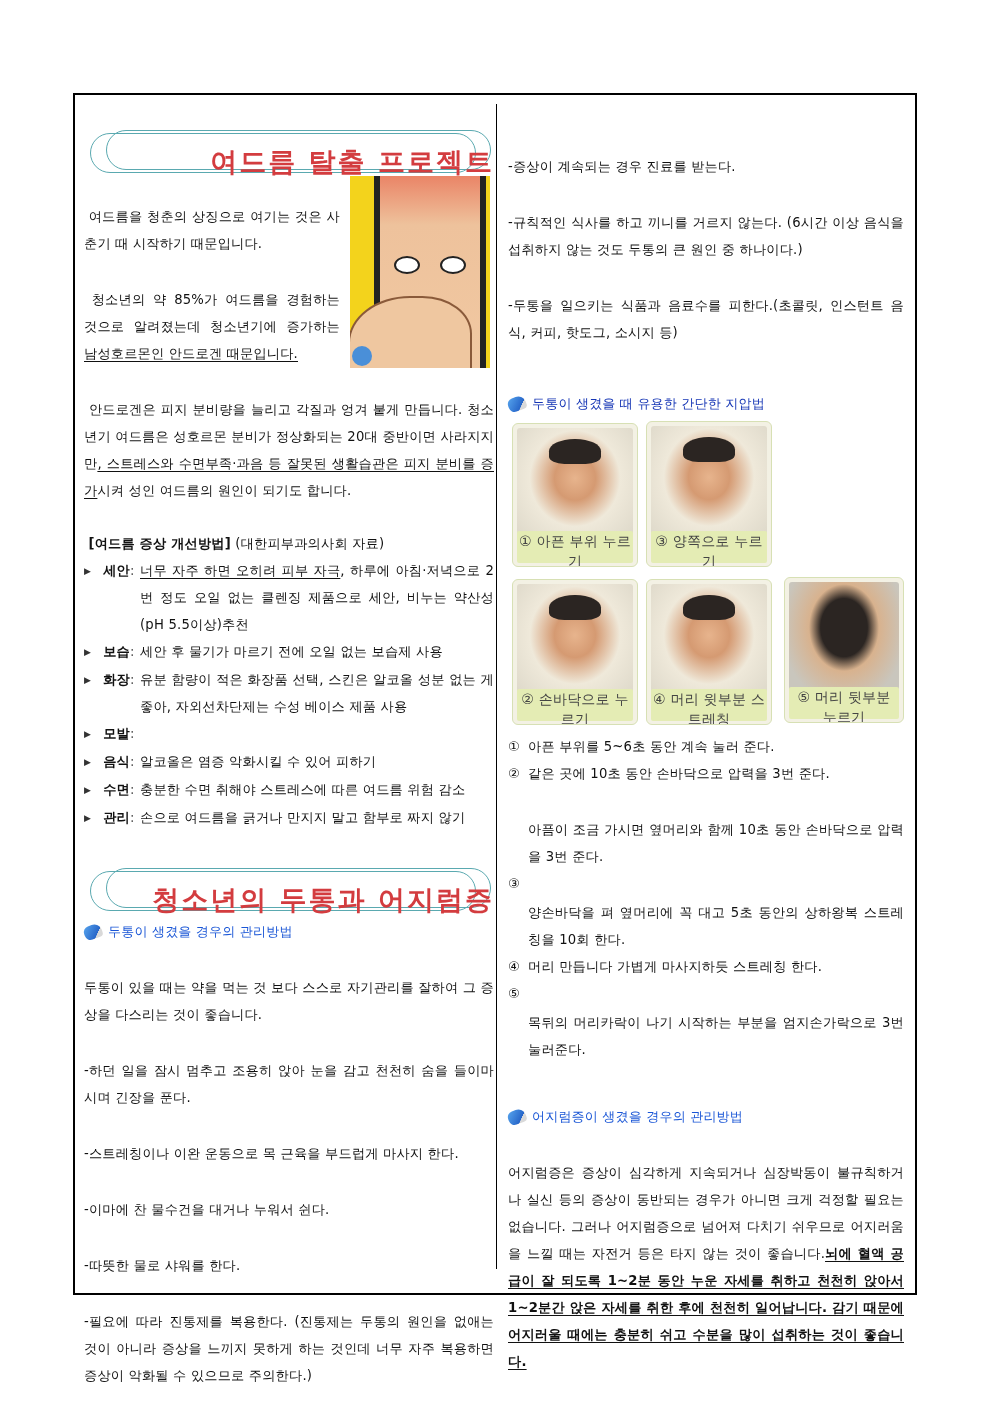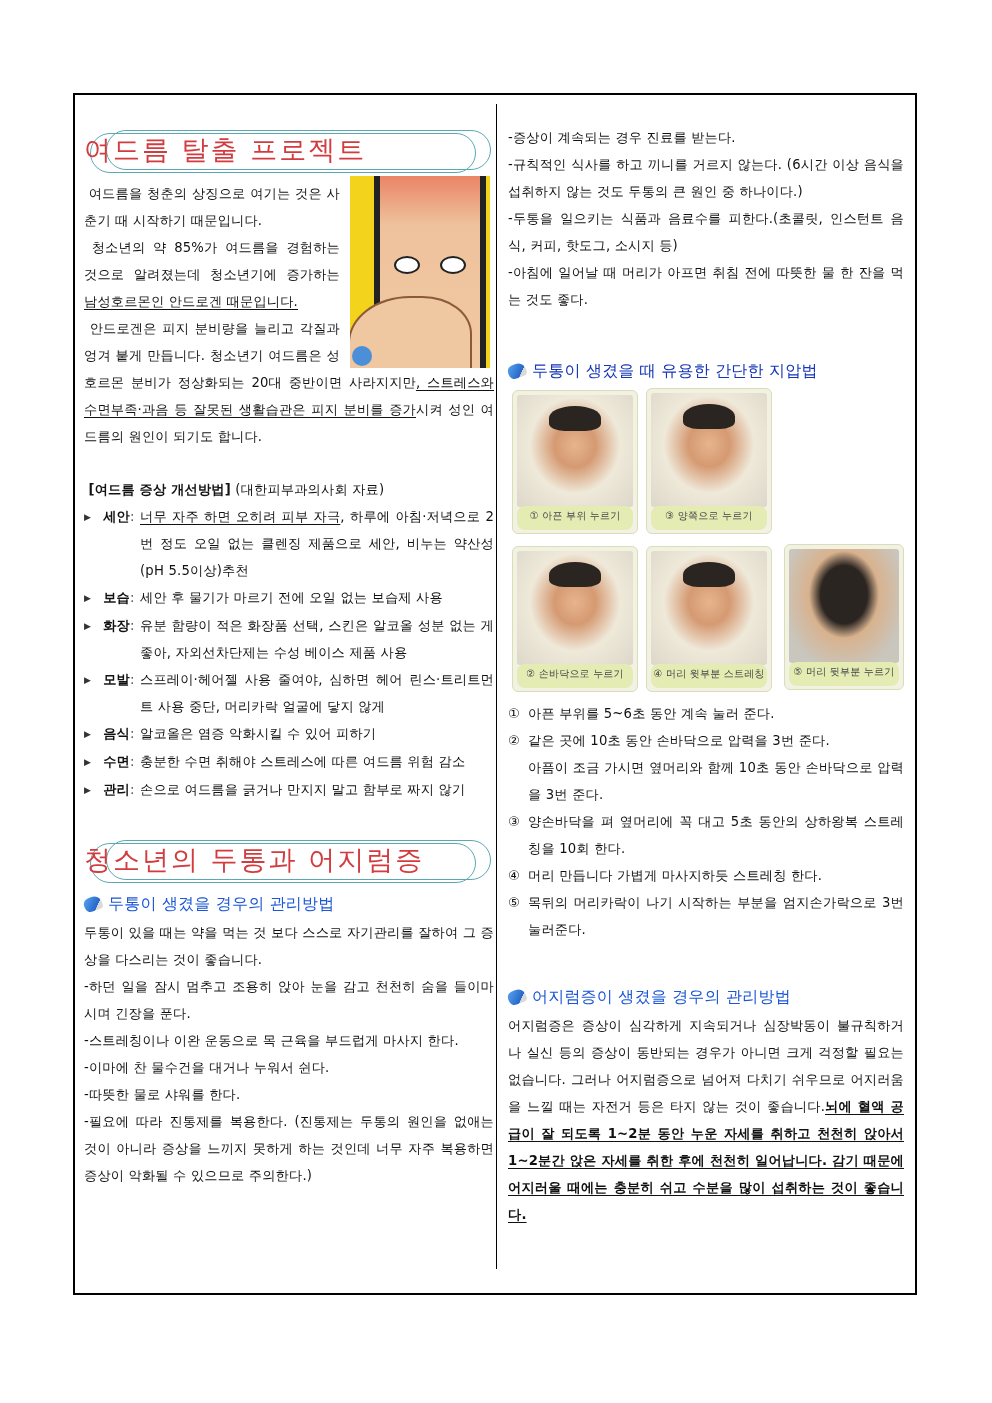--- a/index.html
+++ b/index.html
@@ -3,49 +3,49 @@
   <meta charset="utf-8">
   <style>
     html, body { margin:0; padding:0; background:#ffffff; }
     body { width:992px; height:1403px; position:relative; font-family:"DejaVu Sans", sans-serif; color:#111; overflow:hidden; }
     .frame { position:absolute; left:73px; top:93px; width:844px; height:1202px; border:2px solid #000; box-sizing:border-box; }
     .divider { position:absolute; left:496px; top:104px; width:1px; height:1165px; background:#000; }
     .col { position:absolute; font-size:13.2px; line-height:27px; letter-spacing:0.2px; }
     .col-left { left:84px; top:130px; width:410px; }
     .col-right { left:508px; top:124px; width:396px; }
     p { margin:0; }
-    .just { text-align:justify; }
+    .just { text-align:justify;margin-top:29px; }
     u { text-decoration:underline; text-underline-offset:3px; }
     .title-box { position:relative; height:44px; margin-bottom:6px; }
     .title-box .ring1, .title-box .ring2 { position:absolute; border:1px solid #5aa9b0; border-radius:22px; box-sizing:border-box; }
     .title-box .ring1 { left:6px; top:3px; width:386px; height:40px; }
     .title-box .ring2 { left:22px; top:0; width:385px; height:40px; }
-    .title-box .title-text { position:absolute; left:0; right:0; top:0; height:44px; text-align:left; font-size:27px; line-height:40px; color:#d33c3f; letter-spacing:2px; font-weight:normal; }
+    .title-box .title-text { position:absolute; left:0; right:0; top:12px; height:44px; text-align:right; font-size:27px; line-height:40px; color:#d33c3f; letter-spacing:2px; font-weight:bold; }
     .float-img { float:right; width:140px; height:192px; margin:-4px 4px 0 10px; background:#f3d31c; position:relative; overflow:hidden; }
     .cartoon-face { position:absolute; left:24px; top:-10px; width:100px; height:210px; background:linear-gradient(#e9785c 0%, #eec29c 28%, #f1c9a2 100%); border-left:6px solid #222; border-right:6px solid #222; border-radius:4px; }
     .eye { position:absolute; width:22px; height:14px; background:#fff; border:2px solid #222; border-radius:50%; top:90px; }
     .eye.l { left:14px; } .eye.r { left:60px; }
     .mouth { position:absolute; left:40px; top:166px; width:36px; height:14px; background:#fff; border:2px solid #222; border-radius:6px; }
     .hand { position:absolute; left:-2px; top:120px; width:120px; height:90px; background:#efc7a0; border:2px solid #8a5a3a; border-radius:50% 40% 0 0; }
     .blue-badge { position:absolute; left:2px; top:170px; width:20px; height:20px; background:#4a8fd8; border-radius:50%; }
     .spacer { height:26px; }
     .sub-heading { font-weight:bold; }
     .list-row { display:flex; }
     .list-row .bullet { width:14px; flex:none; font-size:9px; color:#333; padding-top:1px; }
     .list-row .key { width:32px; flex:none; font-weight:bold;text-align:right; }
     .list-row .colon { width:10px; flex:none; color:#555; }
     .list-row .val { flex:1; text-align:justify; }
-    .blue-head { color:#1a56d6; font-size:16px; margin:4px 0 2px 0; display:flex; align-items:center; }
+    .blue-head { color:#1a56d6; font-size:13px; margin:4px 0 2px 0; display:flex; align-items:center; }
     .blue-head.dark { color:#1535b5; }
     .icon-eraser { width:18px; height:14px; border-radius:6px 8px 4px 6px; background:linear-gradient(135deg,#58a6ee 0%, #2766c9 70%, #d9d9d9 71%); margin-right:6px; transform:rotate(-20deg); }
     .photos { position:relative; height:312px; margin-top:4px; }
     .photo { position:absolute; border-radius:6px; background:#f3f1e4; border:1px solid #d7e0b4; overflow:hidden; }
     .photo .pic { position:absolute; left:4px; top:4px; right:4px; bottom:26px; background:radial-gradient(ellipse at 50% 45%, #e7b48d 0%, #d59a72 25%, #efe9da 55%, #dcd7c8 100%); border-radius:3px; }
     .photo .pic .hair { position:absolute; left:28%; top:10%; width:44%; height:22%; background:#2b2522; border-radius:50% 50% 30% 30%; }
-    .photo .cap { position:absolute; left:4px; right:4px; bottom:3px; height:24px; background:#e4ecb4; border-radius:8px; font-size:10px; line-height:20px; text-align:center; color:#444; }
+    .photo .cap { position:absolute; left:4px; right:4px; bottom:3px; height:32px; background:#e4ecb4; border-radius:2px; font-size:14px; line-height:20px; text-align:center; color:#444; }
     .steps p { display:flex; }
     .steps .num { width:20px; flex:none; }
     .steps .txt { flex:1; }
     .indent { padding-left:20px; }
   </style>
 </head>
 <body>
 
 <div class="frame"></div>
 <div class="divider"></div>
@@ -90,21 +90,20 @@
     <div class="list-row">
       <span class="bullet">▶</span>
       <span class="key">화장</span>
       <span class="colon">:</span>
       <span class="val">유분 함량이 적은 화장품 선택, 스킨은 알코올 성분 없는 게 좋아, 자외선차단제는 수성 베이스 제품 사용</span>
     </div>
     <div class="list-row">
       <span class="bullet">▶</span>
       <span class="key">모발</span>
       <span class="colon">:</span>
-      <span class="val">스프레이·헤어젤 사용 줄여야, 심하면 헤어 린스·트리트먼트 사용 중단, 머리카락 얼굴에 닿지 않게</span>
     </div>
     <div class="list-row">
       <span class="bullet">▶</span>
       <span class="key">음식</span>
       <span class="colon">:</span>
       <span class="val">알코올은 염증 악화시킬 수 있어 피하기</span>
     </div>
     <div class="list-row">
       <span class="bullet">▶</span>
       <span class="key">수면</span>
@@ -136,21 +135,20 @@
   <p class="just">-스트레칭이나 이완 운동으로 목 근육을 부드럽게 마사지 한다.</p>
   <p class="just">-이마에 찬 물수건을 대거나 누워서 쉰다.</p>
   <p class="just">-따뜻한 물로 샤워를 한다.</p>
   <p class="just">-필요에 따라 진통제를 복용한다. (진통제는 두통의 원인을 없애는 것이 아니라 증상을 느끼지 못하게 하는 것인데 너무 자주 복용하면 증상이 악화될 수 있으므로 주의한다.)</p>
 </div>
 
 <div class="col col-right">
   <p class="just">-증상이 계속되는 경우 진료를 받는다.</p>
   <p class="just">-규칙적인 식사를 하고 끼니를 거르지 않는다. (6시간 이상 음식을 섭취하지 않는 것도 두통의 큰 원인 중 하나이다.)</p>
   <p class="just">-두통을 일으키는 식품과 음료수를 피한다.(초콜릿, 인스턴트  음식, 커피, 핫도그, 소시지 등)</p>
-  <p class="just">-아침에 일어날 때 머리가 아프면 취침 전에 따뜻한 물 한 잔을 먹는 것도 좋다.</p>
 
   <div style="height:40px"></div>
 
   <div class="blue-head dark">
     <span class="icon-eraser"></span>
     <span>두통이 생겼을 때 유용한 간단한 지압법</span>
   </div>
 
   <div class="photos">
     <div class="photo" style="left:4px;top:2px;width:124px;height:142px">

